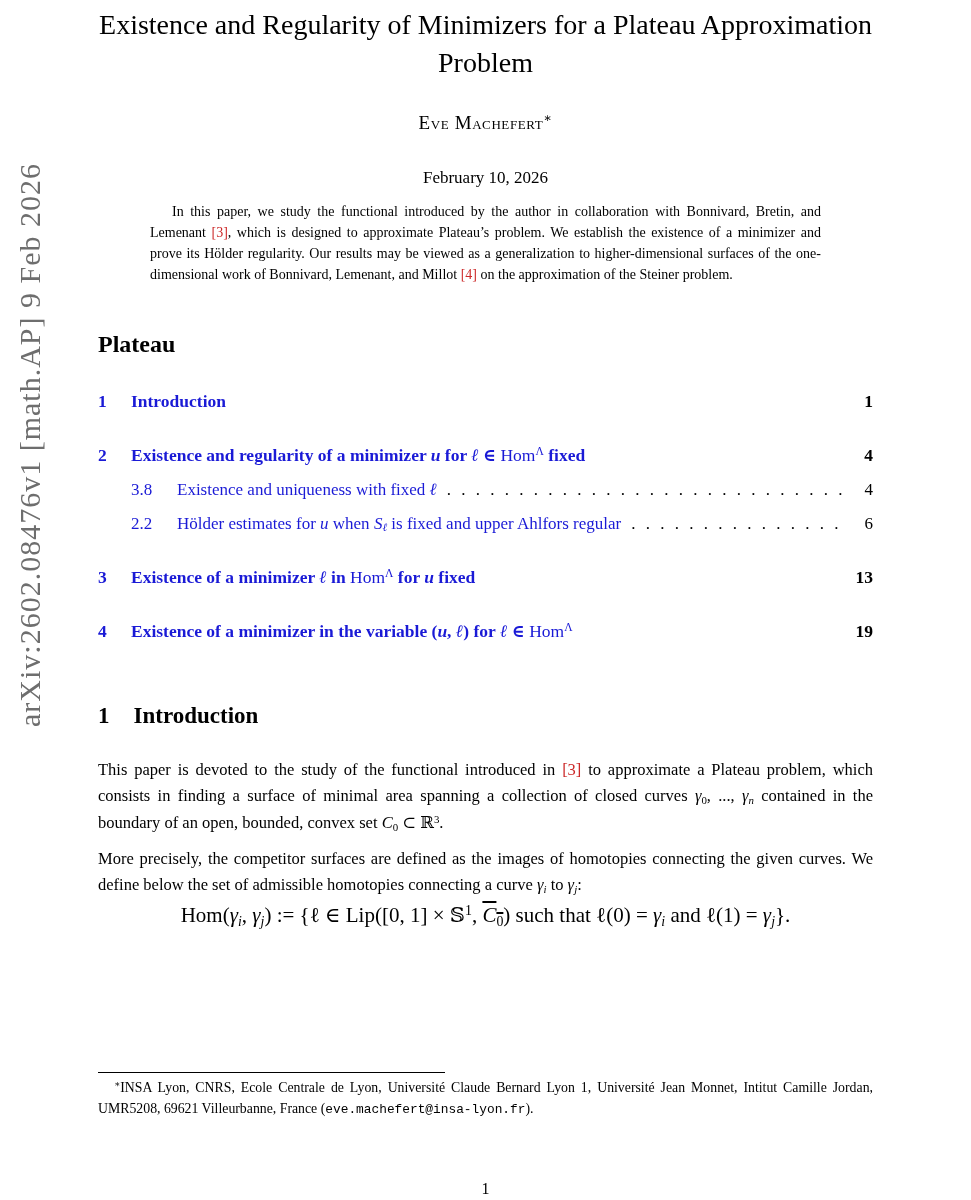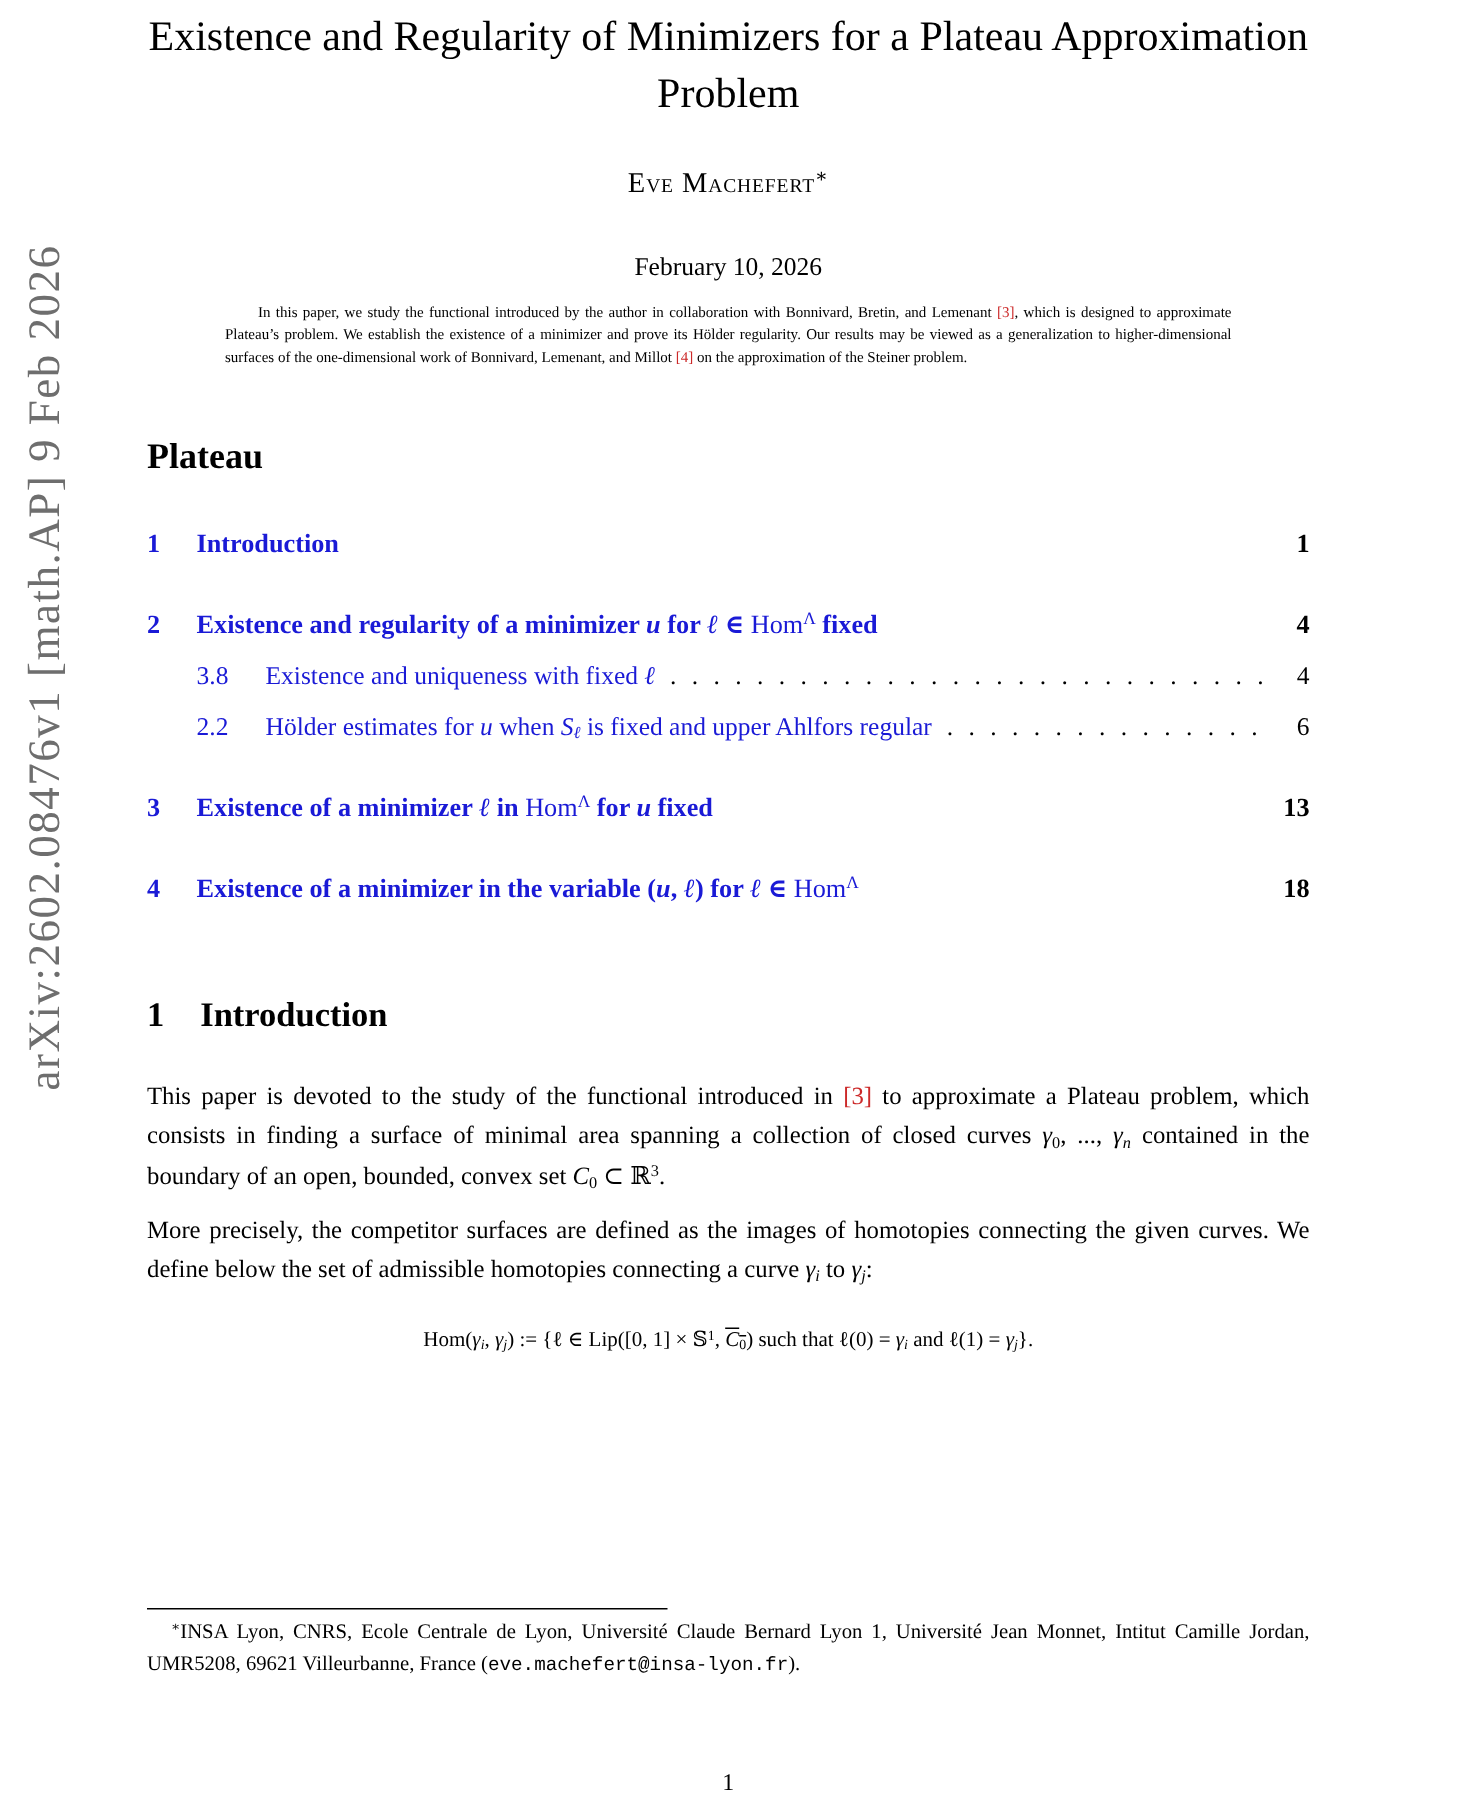--- a/index.html
+++ b/index.html
@@ -27,21 +27,21 @@
   
   .title { font-size: 28px; font-weight: normal; text-align: center; line-height: 1.35; }
   .author { margin-top: 30px; text-align: center; font-variant: small-caps; font-size: 19px; letter-spacing: 0.6px; }
   .author sup { font-variant: normal; }
   .date { margin-top: 34px; text-align: center; font-size: 17px; }
 
   
   .abstract-heading { margin-top: 76px; text-align: center; font-weight: bold; font-size: 16px; }
   .abstract-text {
     margin: 13px 52px 0 52px;
-    font-size: 10px; line-height: 1.5;
+    font-size: 14px; line-height: 1.5;
     text-align: justify; text-indent: 22px;
   }
 
   
   .contents-heading { margin-top: 46px; font-size: 24px; font-weight: bold; }
   .toc { font-size: 17.5px; }
   .toc-row { display: flex; align-items: baseline; }
   .toc-row.l1 { margin-top: 33px; font-weight: bold; }
   .toc-row.l2 { margin-top: 14px; font-size: 17px; padding-left: 33px; }
   .toc .num { flex: 0 0 auto; color: var(--link_blue, #1a1ad6); }
@@ -56,21 +56,21 @@
   }
   .toc .pg { margin-left: auto; flex: 0 0 auto; color: #000; text-align: right; min-width: 22px; }
   .toc-row.l2 .pg { margin-left: 0; font-weight: normal; }
 
   
   .section-heading { margin-top: 61px; font-size: 23px; font-weight: bold; }
   .section-heading .sec-num { margin-right: 24px; }
 
   .body-par { margin-top: 28px; font-size: 16.5px; line-height: 1.62; text-align: justify; }
   .body-par + .body-par { margin-top: 9px; }
-  .display-math { margin-top: 25px; text-align: center; font-size: 14px; }
+  .display-math { margin-top: 4px; text-align: center; font-size: 21px; }
 
   .cite { color: var(--cite_red, #cc2929); text-decoration: none; cursor: pointer; }
   .rm { font-style: normal; font-weight: normal; }
   .ovl { text-decoration: overline; }
   .tt { font-family: "Liberation Mono", "DejaVu Sans Mono", monospace; font-size: 93%; }
   sup { font-size: 66%; vertical-align: baseline; position: relative; top: -0.5em; }
   sub { font-size: 66%; vertical-align: baseline; position: relative; top: 0.25em; }
 
   
   .footnote { position: absolute; left: 98px; right: 98px; top: 1072px; font-size: 13.8px; line-height: 1.5; }
@@ -124,21 +124,21 @@
       <span class="pg">6</span>
     </div>
     <div class="toc-row l1">
       <span class="num">3</span>
       <span class="ttl">Existence of a minimizer <i>ℓ</i> in <span class="rm">Hom</span><sup class="rm">Λ</sup> for <i>u</i> fixed</span>
       <span class="pg">13</span>
     </div>
     <div class="toc-row l1">
       <span class="num">4</span>
       <span class="ttl">Existence of a minimizer in the variable (<i>u</i>, <i>ℓ</i>) for <i>ℓ</i> ∈ <span class="rm">Hom</span><sup class="rm">Λ</sup></span>
-      <span class="pg">18</span>
+      <span class="pg">19</span>
     </div>
   </nav>
 
   <h2 class="section-heading">
     <span class="sec-num">1</span><span class="sec-title">Introduction</span>
   </h2>
 
   <p class="body-par">This paper is devoted to the study of the functional introduced in <a class="cite">[3]</a> to approximate a Plateau problem, which consists in finding a surface of minimal area spanning a collection of closed curves <i>γ</i><sub>0</sub>, ..., <i>γ</i><sub><i>n</i></sub> contained in the boundary of an open, bounded, convex set <i>C</i><sub>0</sub> ⊂ ℝ<sup>3</sup>.</p>
   <p class="body-par">More precisely, the competitor surfaces are defined as the images of homotopies connecting the given curves. We define below the set of admissible homotopies connecting a curve <i>γ</i><sub><i>i</i></sub> to <i>γ</i><sub><i>j</i></sub>:</p>
 

